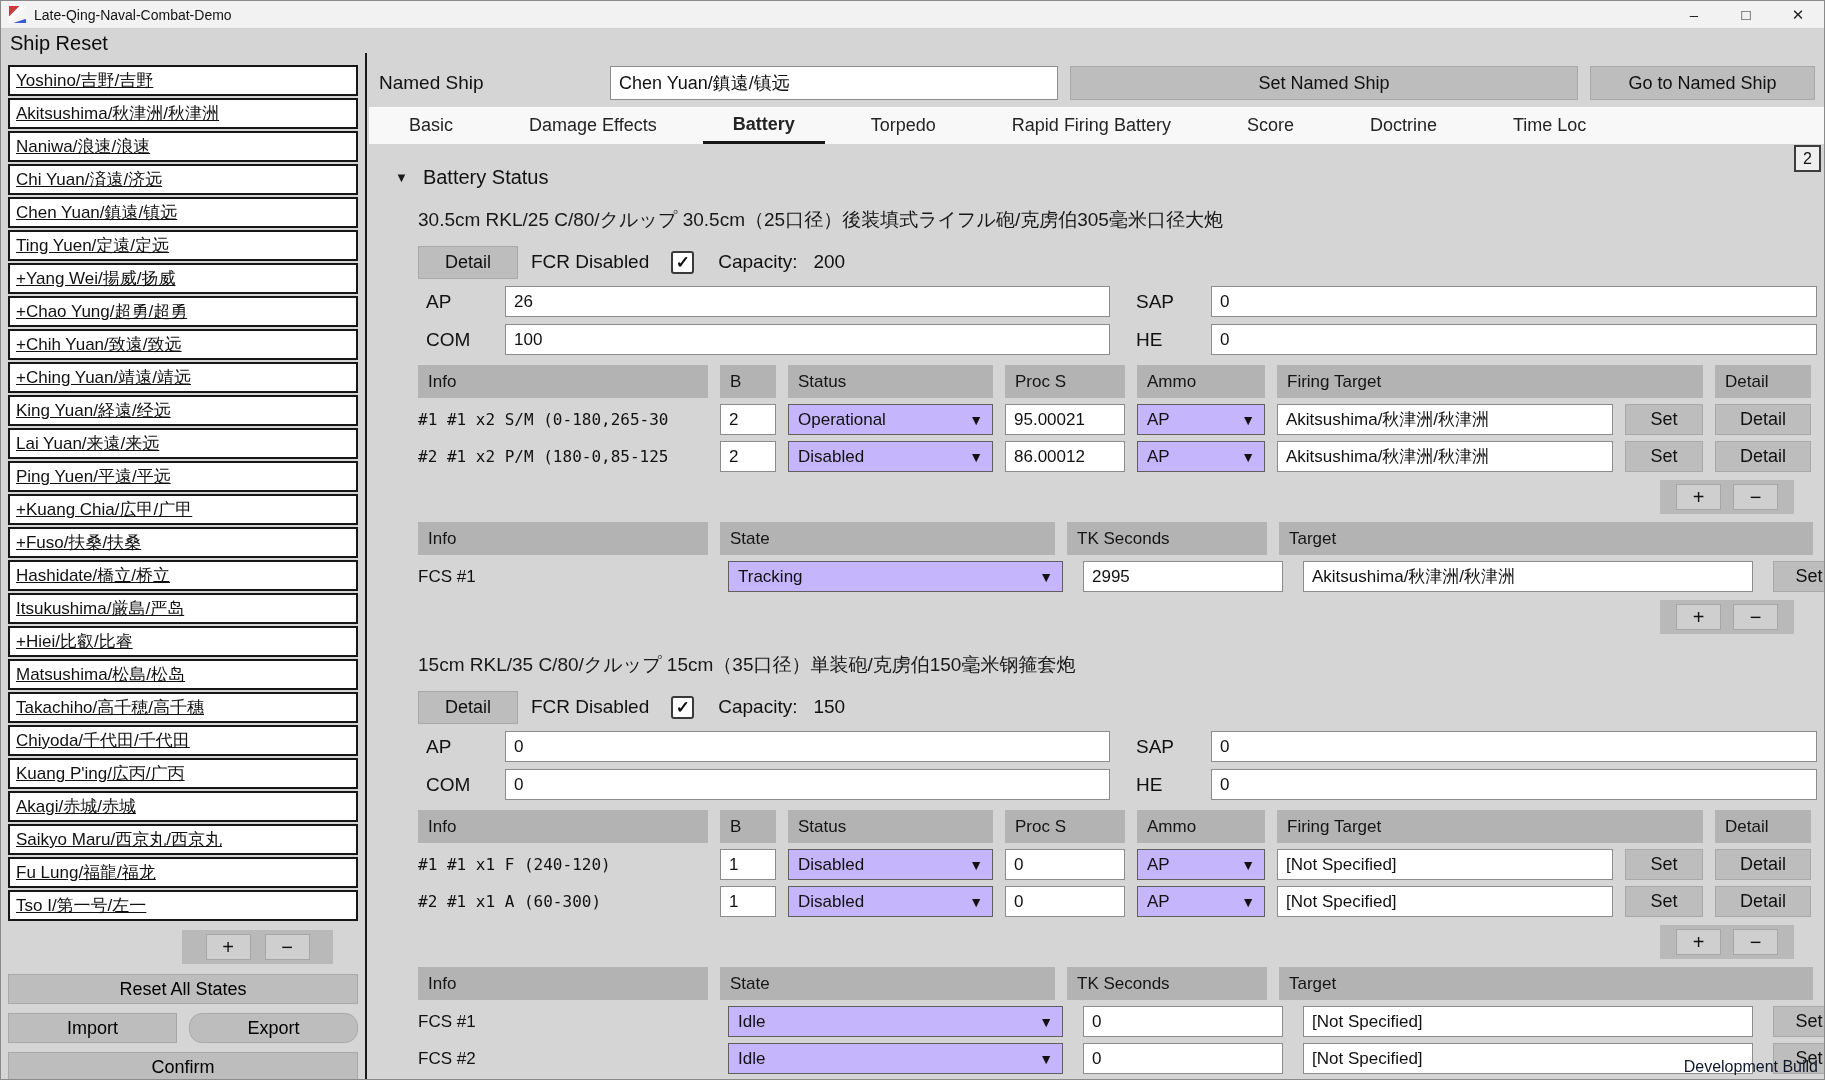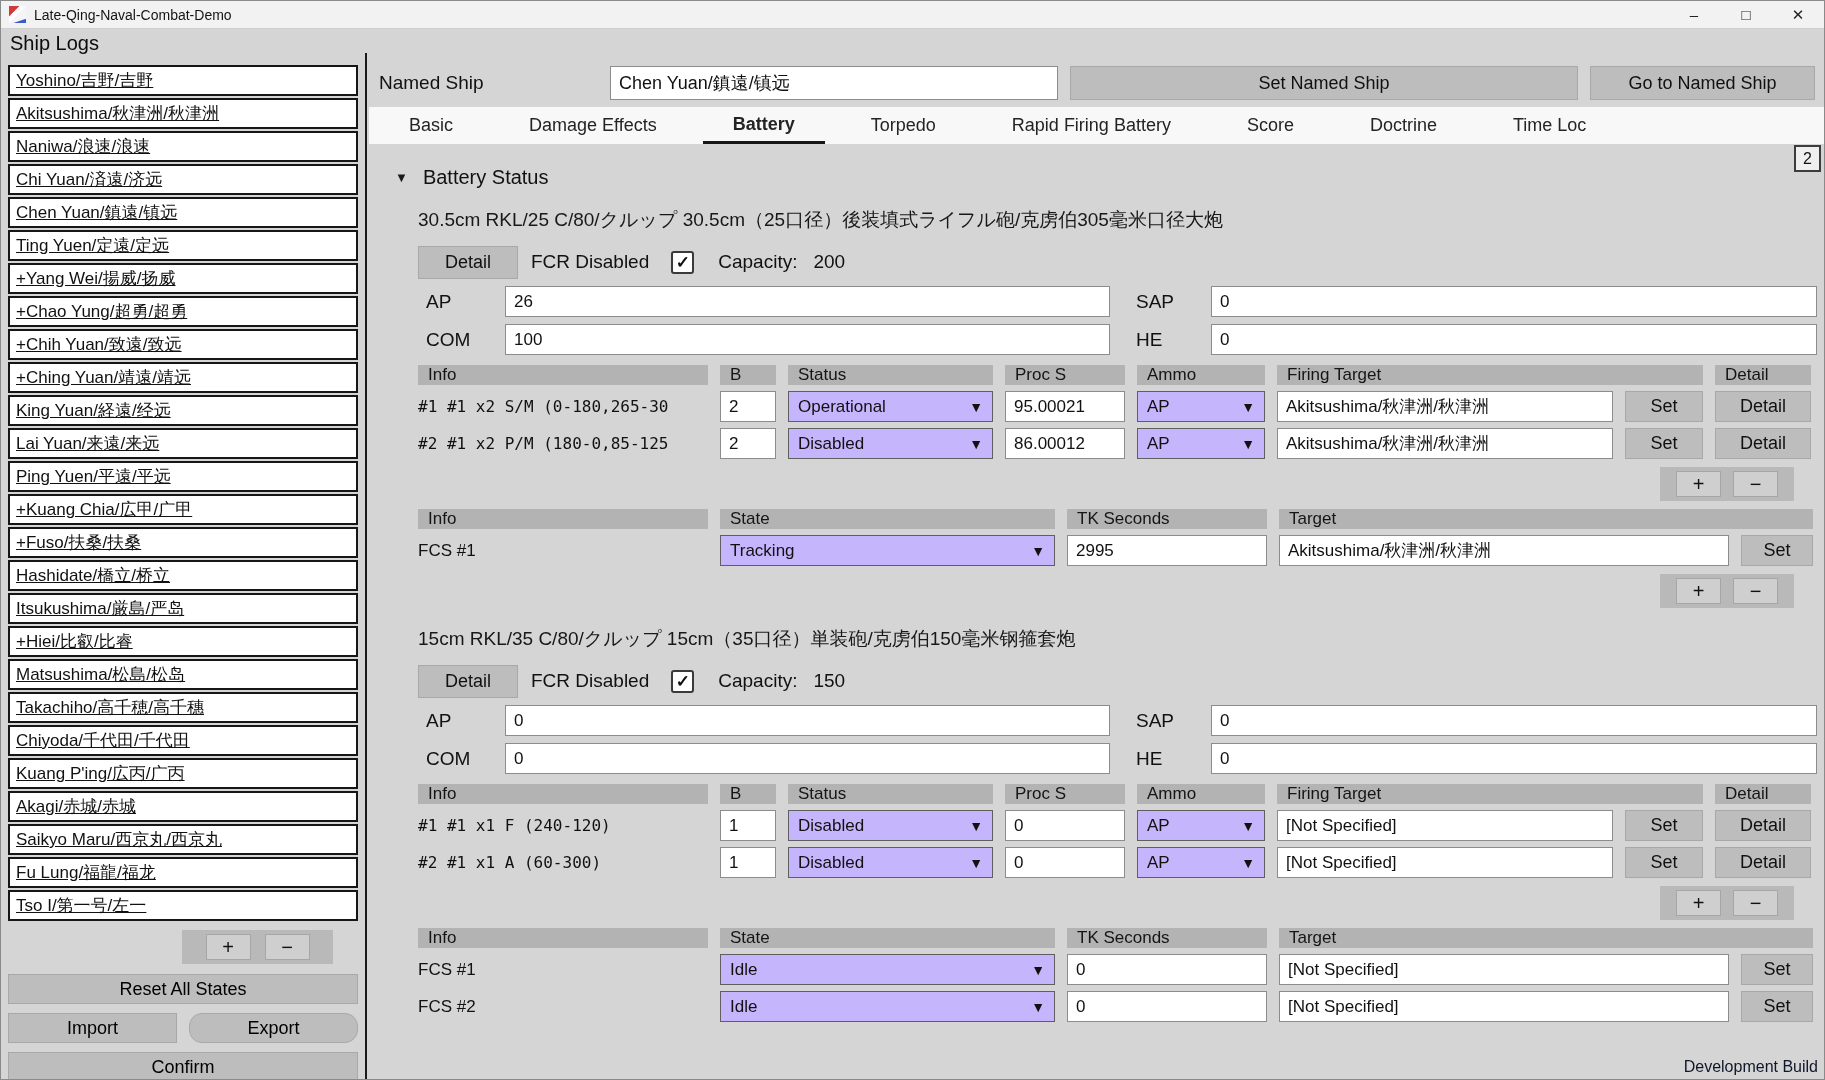--- a/index.html
+++ b/index.html
@@ -60,23 +60,23 @@
   .cap-label { font-size:19px; margin-left:24px; }
   .cap-value { font-size:19px; margin-left:16px; }
 
   .ammo-row { display:grid; grid-template-columns:87px 605px 101px 606px; align-items:center; margin-top:7px; }
   .ammo-label { font-size:19px; padding-left:8px; }
   .ammo-label.right { padding-left:26px; }
   .ammo-row .tinput { width:100%; }
 
   .gtable-header { display:grid; grid-template-columns:290px 56px 205px 120px 128px 426px 96px; column-gap:12px; margin-top:10px; }
   .ftable-header { display:grid; grid-template-columns:290px 335px 200px 534px; column-gap:12px; margin-top:8px; }
-  .hcell { background:#b3b3b3; height:20px; display:flex; align-items:center; padding-left:10px; font-size:17px; color:#151515; }
+  .hcell { background:#b3b3b3; height:33px; display:flex; align-items:center; padding-left:10px; font-size:17px; color:#151515; }
   .gtable-row { display:grid; grid-template-columns:290px 56px 205px 120px 128px 336px 78px 96px; column-gap:12px; align-items:center; margin-top:6px; }
-  .ftable-row { display:grid; grid-template-columns:290px 335px 200px 450px 72px; column-gap:12px; align-items:center; margin-top:6px; }
+  .ftable-row { display:grid; grid-template-columns:290px 335px 200px 450px 72px; column-gap:20px; align-items:center; margin-top:6px; }
   .cell-info { font-family:"DejaVu Sans Mono", monospace; font-size:16px; white-space:nowrap; overflow:hidden; }
   .cell-info.sans { font-family:"Liberation Sans", sans-serif; font-size:17px; }
   .gtable-row .tinput, .ftable-row .tinput { width:100%; }
   .dropdown { background:#c4b5fd; border:1px solid #5f5f5f; height:31px; display:flex; align-items:center; padding:0 9px; font-size:17px; }
   .dd-arrow { margin-left:auto; font-size:14px; color:#111; }
   .row-btn { height:31px; width:100%; }
 
   .tray { margin:8px 24px 0 auto; width:134px; height:34px; background:#b9b9b9; display:flex; align-items:center; justify-content:center; gap:12px; }
 
   .watermark { position:absolute; right:6px; bottom:3px; font-size:16px; color:#0f172a; }
@@ -94,21 +94,21 @@
       <polygon points="10,0 16,0 0,16 0,10" fill="#ffffff"></polygon>
     </svg>
     <span class="titlebar-title">Late-Qing-Naval-Combat-Demo</span>
     <div class="win-controls">
       <div class="win-btn">–</div>
       <div class="win-btn">□</div>
       <div class="win-btn">✕</div>
     </div>
   </div>
 
-  <div class="sidebar-title">Ship Logs</div>
+  <div class="sidebar-title">Ship Reset</div>
   <div class="sidebar">
     <div class="ship-item">Yoshino/吉野/吉野</div>
     <div class="ship-item">Akitsushima/秋津洲/秋津洲</div>
     <div class="ship-item">Naniwa/浪速/浪速</div>
     <div class="ship-item">Chi Yuan/済遠/济远</div>
     <div class="ship-item">Chen Yuan/鎮遠/镇远</div>
     <div class="ship-item">Ting Yuen/定遠/定远</div>
     <div class="ship-item">+Yang Wei/揚威/扬威</div>
     <div class="ship-item">+Chao Yung/超勇/超勇</div>
     <div class="ship-item">+Chih Yuan/致遠/致远</div>

